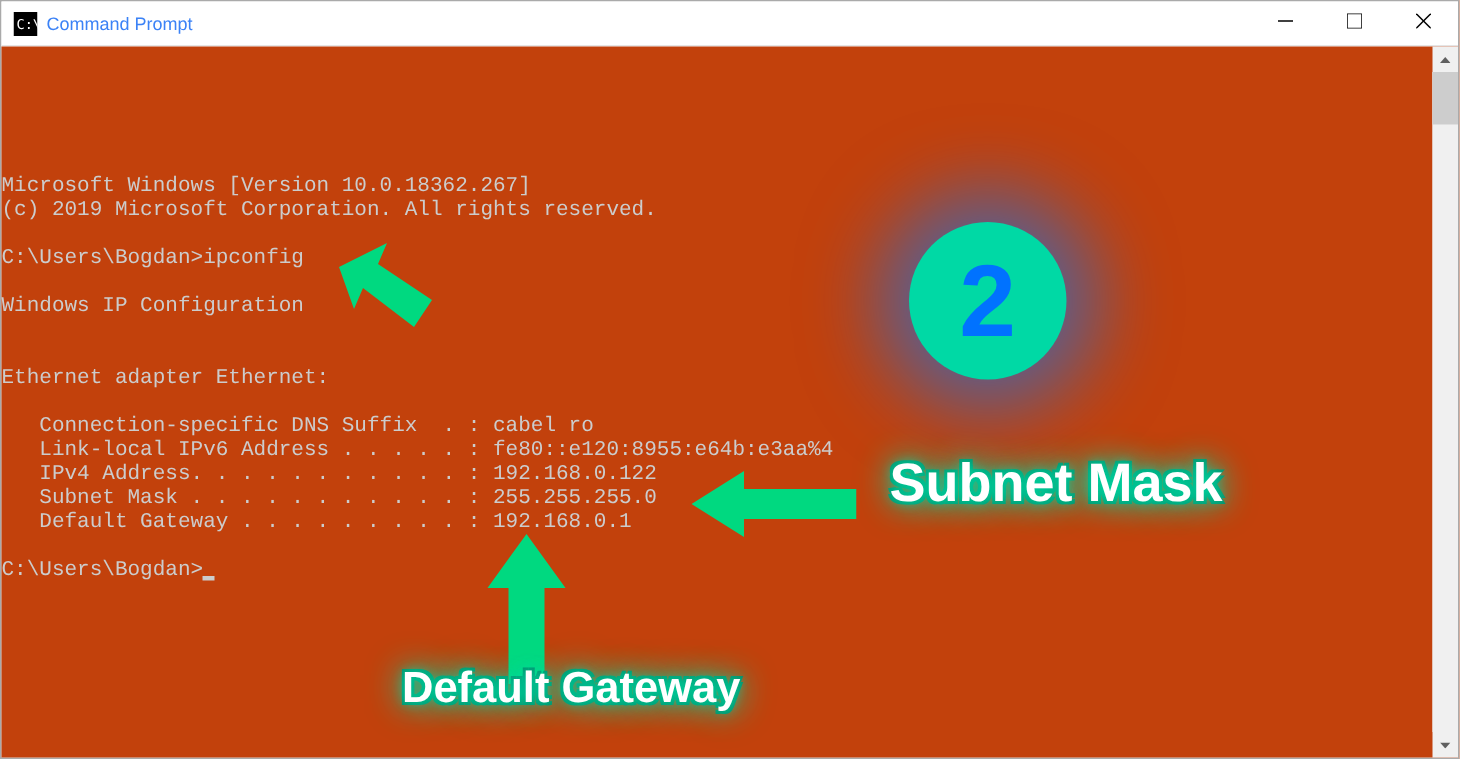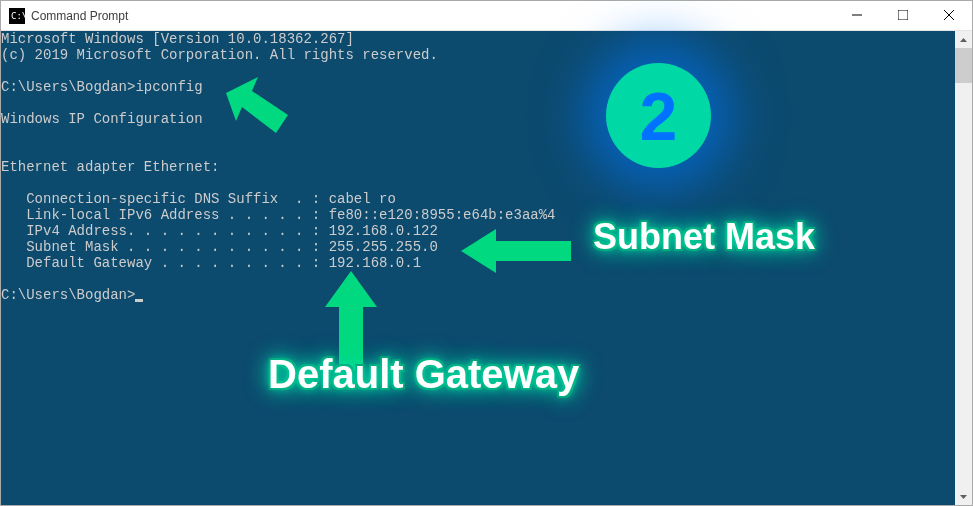--- a/index.html
+++ b/index.html
@@ -1,36 +1,36 @@
 <!DOCTYPE html>
 <html><head>
   <meta charset="utf-8">
   <style>
     * { margin: 0; padding: 0; box-sizing: border-box; }
     body { font-family: 'Segoe UI', Tahoma, sans-serif; background: #f0f0f0; width: 973px; height: 506px; overflow: hidden; }
     .window { width: 973px; height: 506px; background: #fff; border: 1px solid #aaa; display: flex; flex-direction: column; }
     .titlebar { height: 30px; display: flex; align-items: center; background: #fff; border-bottom: 1px solid #e5e5e5; }
     .titlebar-icon { width: 16px; height: 16px; margin-left: 8px; margin-right: 6px; display: inline-flex; align-items: center; justify-content: center; }
-    .titlebar-title { font-size: 12px; flex: 1; color: #404040; }
+    .titlebar-title { font-size: 12px; flex: 1; color: #3b82f6; }
     .titlebar-controls { display: flex; }
     .titlebar-btn { width: 46px; height: 30px; display: flex; align-items: center; justify-content: center; font-size: 10px; color: #000; }
-    .console-wrap { flex: 1; background: #0c4a6e; position: relative; display: flex; }
+    .console-wrap { flex: 1; background: #c2410c; position: relative; display: flex; align-items: center; }
     .console { flex: 1; color: #cccccc; font-family: Consolas, 'Courier New', monospace; font-size: 14px; line-height: 16px; padding: 0; white-space: pre; position: relative; }
     .scrollbar { width: 17px; background: #f0f0f0; height: 100%; display: flex; flex-direction: column; }
     .scrollbar-arrow { height: 17px; display: flex; align-items: center; justify-content: center; font-size: 8px; color: #606060; }
     .scrollbar-track { flex: 1; background: #f0f0f0; position: relative; }
     .scrollbar-thumb { position: absolute; top: 0; left: 0; right: 0; height: 35px; background: #cdcdcd; }
     .cursor { display: inline-block; width: 8px; height: 3px; background: #cccccc; vertical-align: bottom; margin-bottom: 1px; }
     .annotation-layer { position: absolute; top: 0; left: 0; width: 100%; height: 100%; pointer-events: none; }
     .step-badge { position: absolute; width: 105px; height: 105px; border-radius: 50%; background: #00d9a5; display: flex; align-items: center; justify-content: center; box-shadow: 0 0 50px 22px rgba(0,120,255,0.55); }
     .step-badge-text { font-family: Arial, sans-serif; font-weight: 900; font-size: 68px; color: #0072ff; }
     .arrow-svg { position: absolute; }
     .annot-label { position: absolute; font-family: Arial, sans-serif; font-weight: 900; color: #fff; text-shadow: 0 0 20px #00d9a5, 0 0 25px #00d9a5, 0 0 8px #00d9a5, 2px 2px 0 #0a8060, -2px -2px 0 #0a8060, 2px -2px 0 #0a8060, -2px 2px 0 #0a8060; white-space: nowrap; padding-left: 12px; }
     .lbl-subnet { font-size: 36px; }
-    .lbl-gateway { font-size: 40px; }
+    .lbl-gateway { font-size: 29px; }
   </style>
 </head>
 <body>
 
 <div class="window">
   <div class="titlebar">
     <span class="titlebar-icon">
       <svg width="16" height="16" viewBox="0 0 16 16">
           <rect x="0" y="0" width="16" height="16" fill="#000"></rect>
           <text x="2" y="11" fill="#fff" font-size="9" font-family="monospace">C:\</text>

